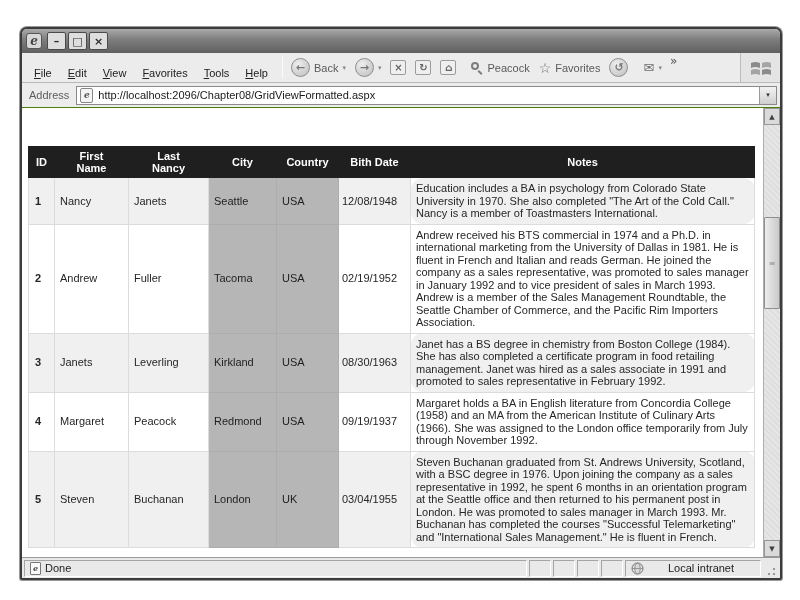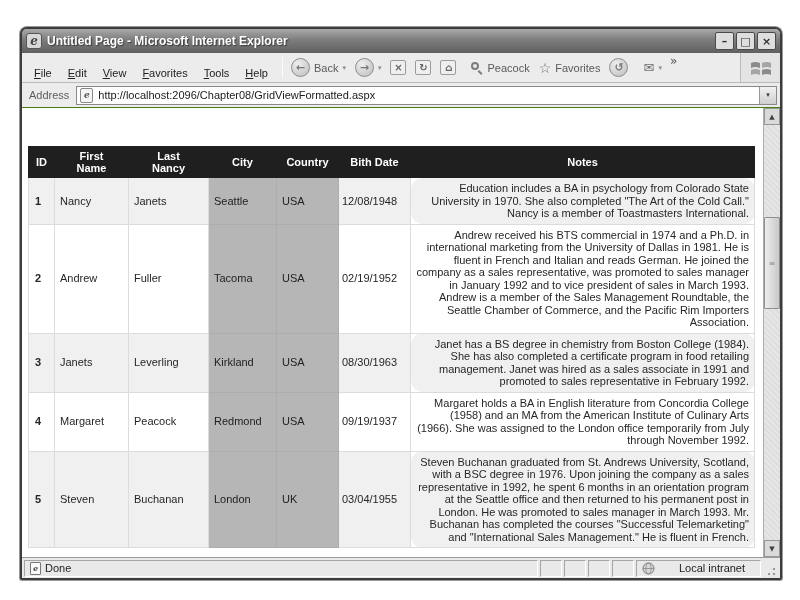--- a/index.html
+++ b/index.html
@@ -97,21 +97,21 @@
   }
   .grid td {
     font-size:11px; line-height:12.5px; color:#262626; vertical-align:middle;
     padding:4px 5px; border:1px solid #dcdcdc; word-wrap:break-word;
   }
   .grid tbody tr:nth-child(odd) td { background:#f0f0f0; }
   .grid tbody tr:nth-child(even) td { background:#ffffff; }
   .grid td.silver, .grid tbody tr td.silver { background:#b6b6b6; border-color:#adadad; color:#1e1e1e; }
   .grid td.c-id { text-align:left; padding-left:6px; font-weight:bold; }
   .grid td.c-date { white-space:nowrap; padding-left:3px; padding-right:1px; }
-  .grid td.c-notes { text-align:right;border-radius:12px; }
+  .grid td.c-notes { text-align:left;border-radius:12px; }
 
   
   .scrollbar { flex:0 0 17px; background:#e2e2e2; border-left:1px solid #adadad; display:flex; flex-direction:column; }
   .scroll-btn {
     height:17px; flex:0 0 17px; background:linear-gradient(#f3f3f3,#cncncn,#cccccc); background:#dadada;
     border:1px solid #979797; display:flex; align-items:center; justify-content:center;
     font-size:7px; color:#3f3f3f;
   }
   .scroll-track { flex:1; position:relative; background:repeating-linear-gradient(45deg,#e6e6e6 0 2px,#dedede 2px 4px); }
   .scroll-thumb {
@@ -122,21 +122,21 @@
 
   
   .statusbar {
     height:21px; flex:0 0 21px; background:#e9e9e9; border-top:1px solid #9a9a9a;
     display:flex; align-items:center; gap:2px; padding:1px 3px 1px 2px; font-size:11px; color:#1d1d1d;
   }
   .sb-panel { height:17px; display:flex; align-items:center; gap:4px; padding:0 5px;
     border:1px solid; border-color:#a5a5a5 #ffffff #ffffff #a5a5a5; }
   .sb-left { flex:1; }
   .sb-small { width:22px; }
-  .sb-right { width:125px;gap:24px; }
+  .sb-right { width:136px;gap:24px; }
   .doc-icon {
     width:11px; height:13px; background:#fafafa; border:1px solid #777; border-radius:1px;
     display:flex; align-items:center; justify-content:center;
     font:italic bold 8px "DejaVu Serif", serif; color:#555; flex:0 0 auto;
   }
   .grip {
     width:14px; height:17px;
     background:
       radial-gradient(circle at 11px 14px, #9a9a9a 1.2px, transparent 1.6px),
       radial-gradient(circle at 11px 9px,  #9a9a9a 1.2px, transparent 1.6px),
@@ -144,21 +144,20 @@
   }
 </style>
 </head>
 <body>
 
 <div class="canvas">
   <div class="window">
 
     <div class="titlebar">
       <span class="ie-icon">e</span>
-      <span class="title-text">Untitled Page - Microsoft Internet Explorer</span>
       <span class="win-buttons">
         <span class="wbtn">–</span>
         <span class="wbtn">□</span>
         <span class="wbtn">×</span>
       </span>
     </div>
 
     <div class="menurow">
       <div class="menubar">
         <span class="menu-item">File</span>

